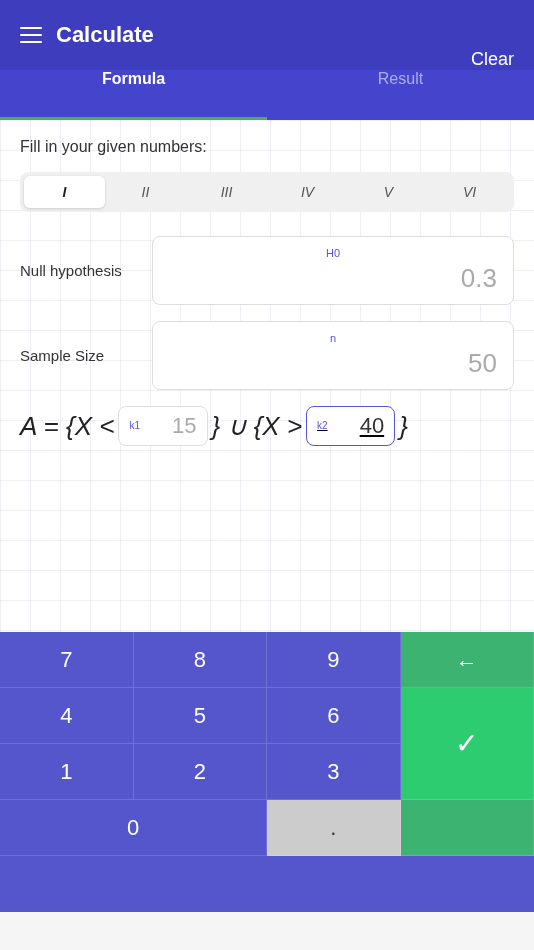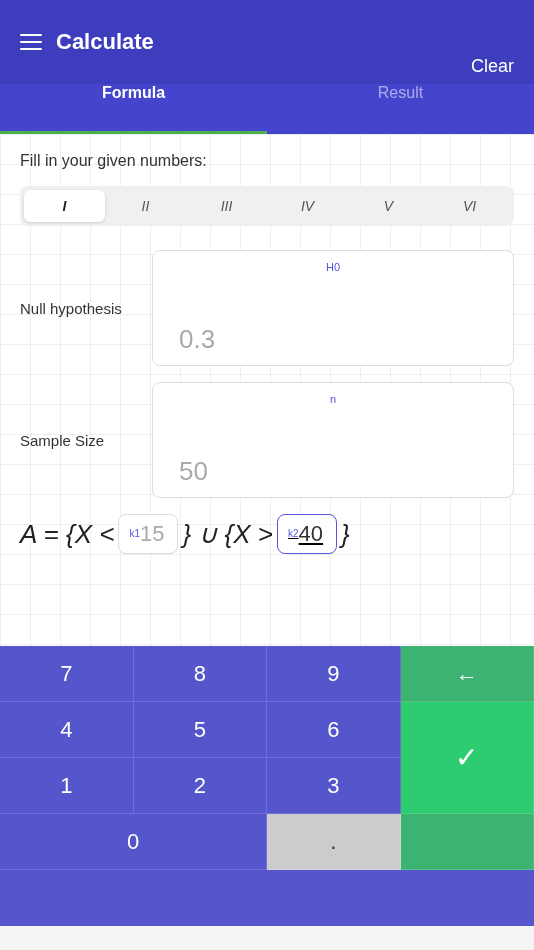--- a/index.html
+++ b/index.html
@@ -7,21 +7,21 @@
       width: 534px;
       height: 950px;
       font-family: 'Helvetica Neue', Arial, sans-serif;
       overflow: hidden;
       background: #f5f5f5;
     }
 
     
     .header {
       background: #3d3dbe;
-      height: 84px;
+      height: 70px;
       display: flex;
       align-items: center;
       justify-content: space-between;
       padding: 0 20px;
     }
     .header-left {
       display: flex;
       align-items: center;
       gap: 14px;
     }
@@ -137,26 +137,25 @@
     .field-label {
       font-size: 15px;
       color: #333;
       width: 120px;
       flex-shrink: 0;
     }
     .field-box {
       flex: 1;
       border: 1.5px solid #ddd;
       border-radius: 8px;
-      padding: 10px 26px;
+      padding: 10px 16px;
       display: flex;
       flex-direction: column;
-      align-items: flex-start;
-      background: white;
-      gap: 47px;
+      align-items: flex-end;
+      background: white;
     }
     .field-box-label {
       font-size: 11px;
       color: #5555dd;
       margin-bottom: 4px;
       align-self: flex-start;
       width: 100%;
       text-align: center;
     }
     .field-box-value {
@@ -190,20 +189,21 @@
     }
     .formula-input-label {
       font-size: 10px;
       color: #5555dd;
       margin-bottom: 2px;
     }
     .formula-input-value {
       font-size: 22px;
       color: #aaa;
       font-weight: 300;
+      margin-left: 32px;
     }
     .formula-input-value.active-cursor {
       color: #333;
     }
 
     
     .numpad {
       background: #5555cc;
       height: 280px;
       display: grid;

